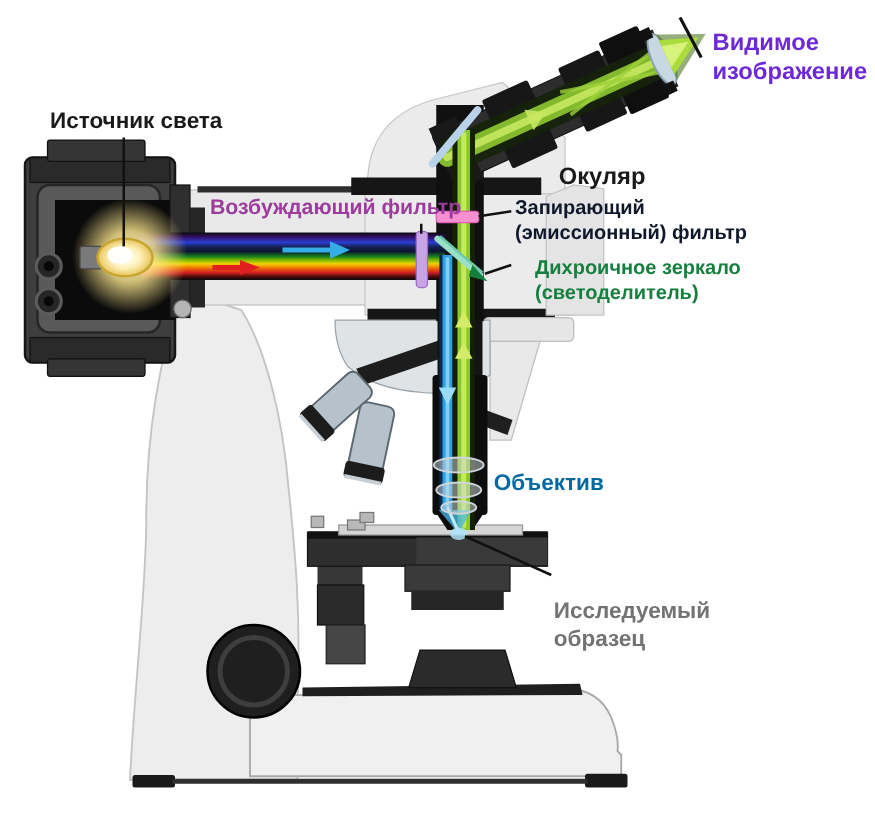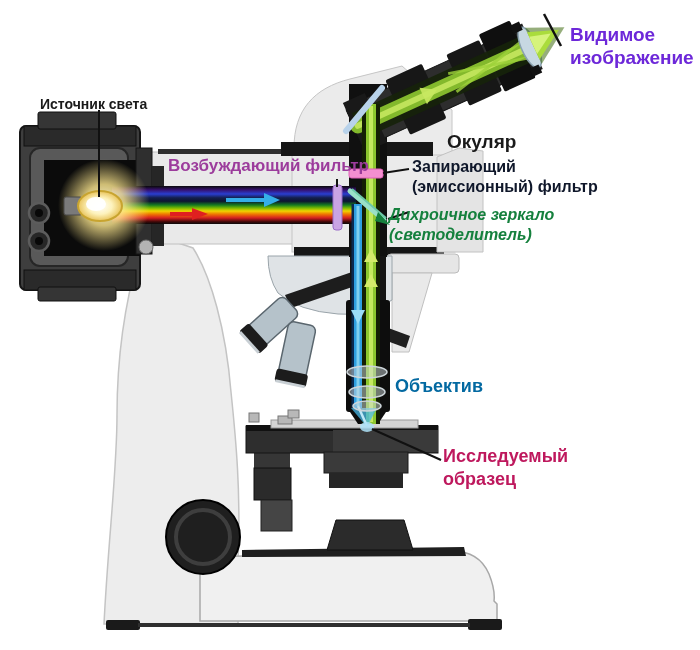--- a/index.html
+++ b/index.html
@@ -1,26 +1,26 @@
 <!DOCTYPE html>
 <html><head>
 <meta charset="utf-8">
 <style>
   html,body{margin:0;padding:0;background:#fff;}
   #canvas{position:relative;width:700px;height:650px;background:#ffffff;overflow:hidden;
           font-family:"Liberation Sans",sans-serif;}
   #scene{position:absolute;left:0;top:0;}
   .lbl{position:absolute;font-weight:700;color:#1a1a1a;white-space:nowrap;line-height:1.15;}
   .lbl span{display:block;}
-  #light-source-label{left:40px;top:96px;font-size:14px;}
+  #light-source-label{left:40px;top:86px;font-size:18px;}
   #visible-image-label{left:570px;top:23px;font-size:19px;line-height:23px;}
   #eyepiece-label{left:447px;top:107px;font-size:19px;margin-top:24px;}
   #excitation-filter-label{left:168px;top:156px;font-size:17px;}
   #emission-filter-label{left:412px;top:157px;font-size:16px;line-height:19.5px;}
-  #dichroic-mirror-label{left:389px;top:205px;font-size:16px;line-height:19.5px;font-style:italic;}
+  #dichroic-mirror-label{left:428px;top:205px;font-size:16px;line-height:19.5px;}
   #objective-label{left:395px;top:376px;font-size:18px;}
   #specimen-label{left:443px;top:445px;font-size:18px;line-height:23px;}
 </style>
 </head>
 <body>
 
 <div id="canvas">
 
 <svg id="scene" width="700" height="650" viewBox="0 0 700 650">
   <defs>
@@ -217,18 +217,18 @@
   <span>(эмиссионный) фильтр</span>
 </div>
 
 <div class="lbl" id="dichroic-mirror-label" style="color: rgb(21, 128, 61);">
   <span>Дихроичное зеркало</span>
   <span>(светоделитель)</span>
 </div>
 
 <div class="lbl" id="objective-label" style="color: #0369a1;">Объектив</div>
 
-<div class="lbl" id="specimen-label" style="color: #be185d;">
+<div class="lbl" id="specimen-label" style="color: #737373; margin-top: 32px;">
   <span>Исследуемый</span>
   <span>образец</span>
 </div>
 
 </div>
 
 </body></html>

